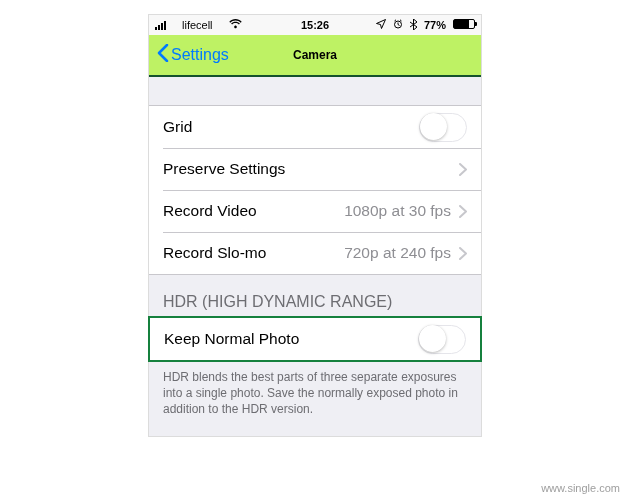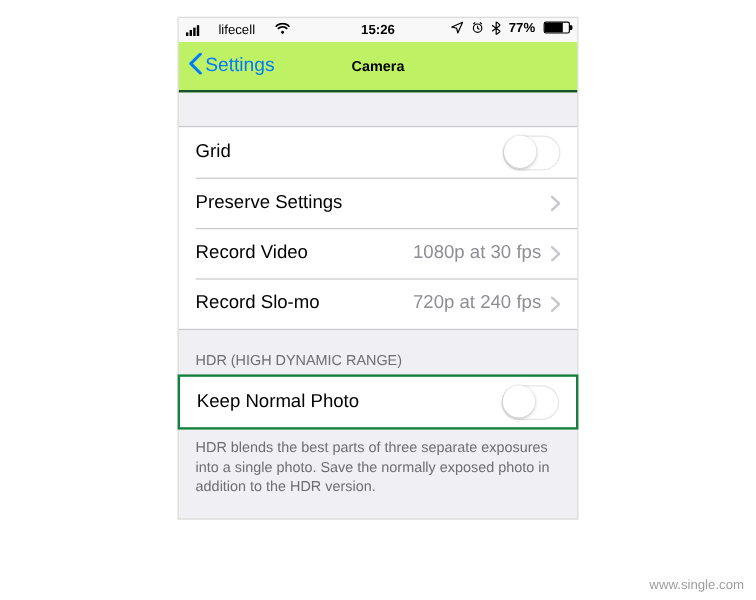--- a/index.html
+++ b/index.html
@@ -83,21 +83,21 @@
   .toggle-on { background: #4cd964; }
   .knob {
     width: 27px; height: 27px; border-radius: 50%;
     background: #fff; position: absolute; top: 0;
     box-shadow: 0 1px 3px rgba(0,0,0,0.25), 0 0 1px rgba(0,0,0,0.1);
   }
   .toggle-off .knob { left: 0; top: -0.5px; }
   .toggle-on .knob { right: 1px; top: 1px; }
   
   .section-header {
-    font-size: 12px; color: #6d6d72;
+    font-size: 16px; color: #6d6d72;
     padding: 18px 14px 6px 14px;
     text-transform: none;
   }
   .section-footer {
     font-size: 12px; color: #6d6d72;
     padding: 8px 14px 18px 14px;
     line-height: 1.35;
   }
   .highlight {
     border: 2px solid #15803d;

